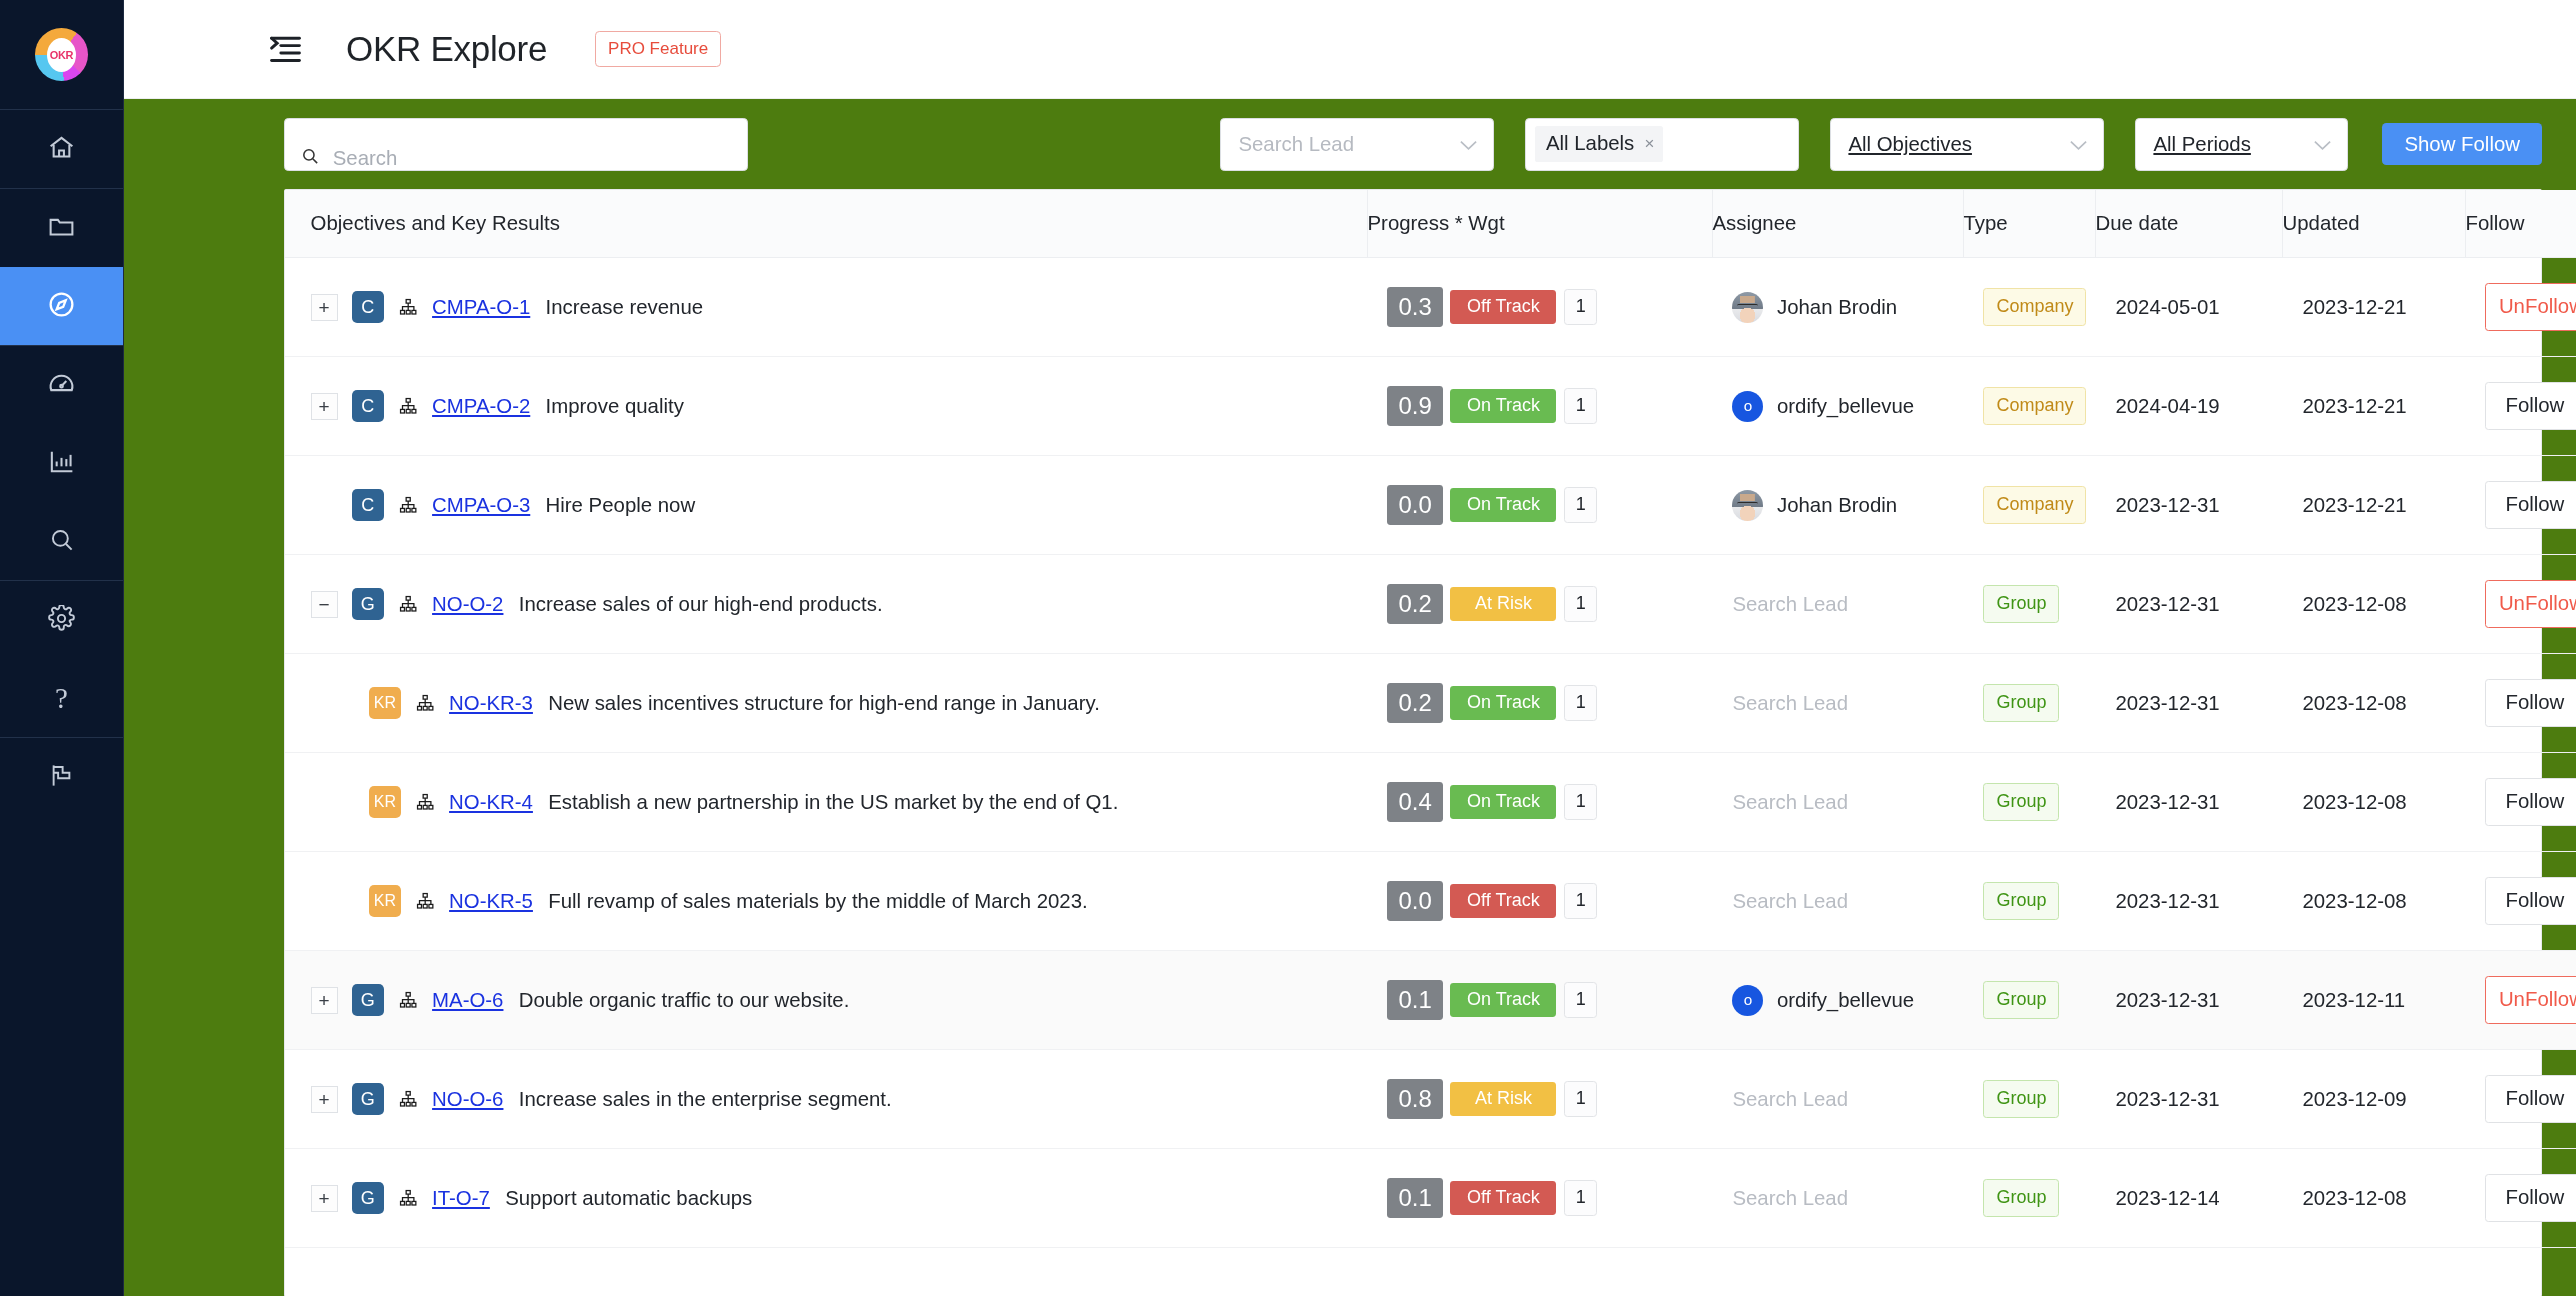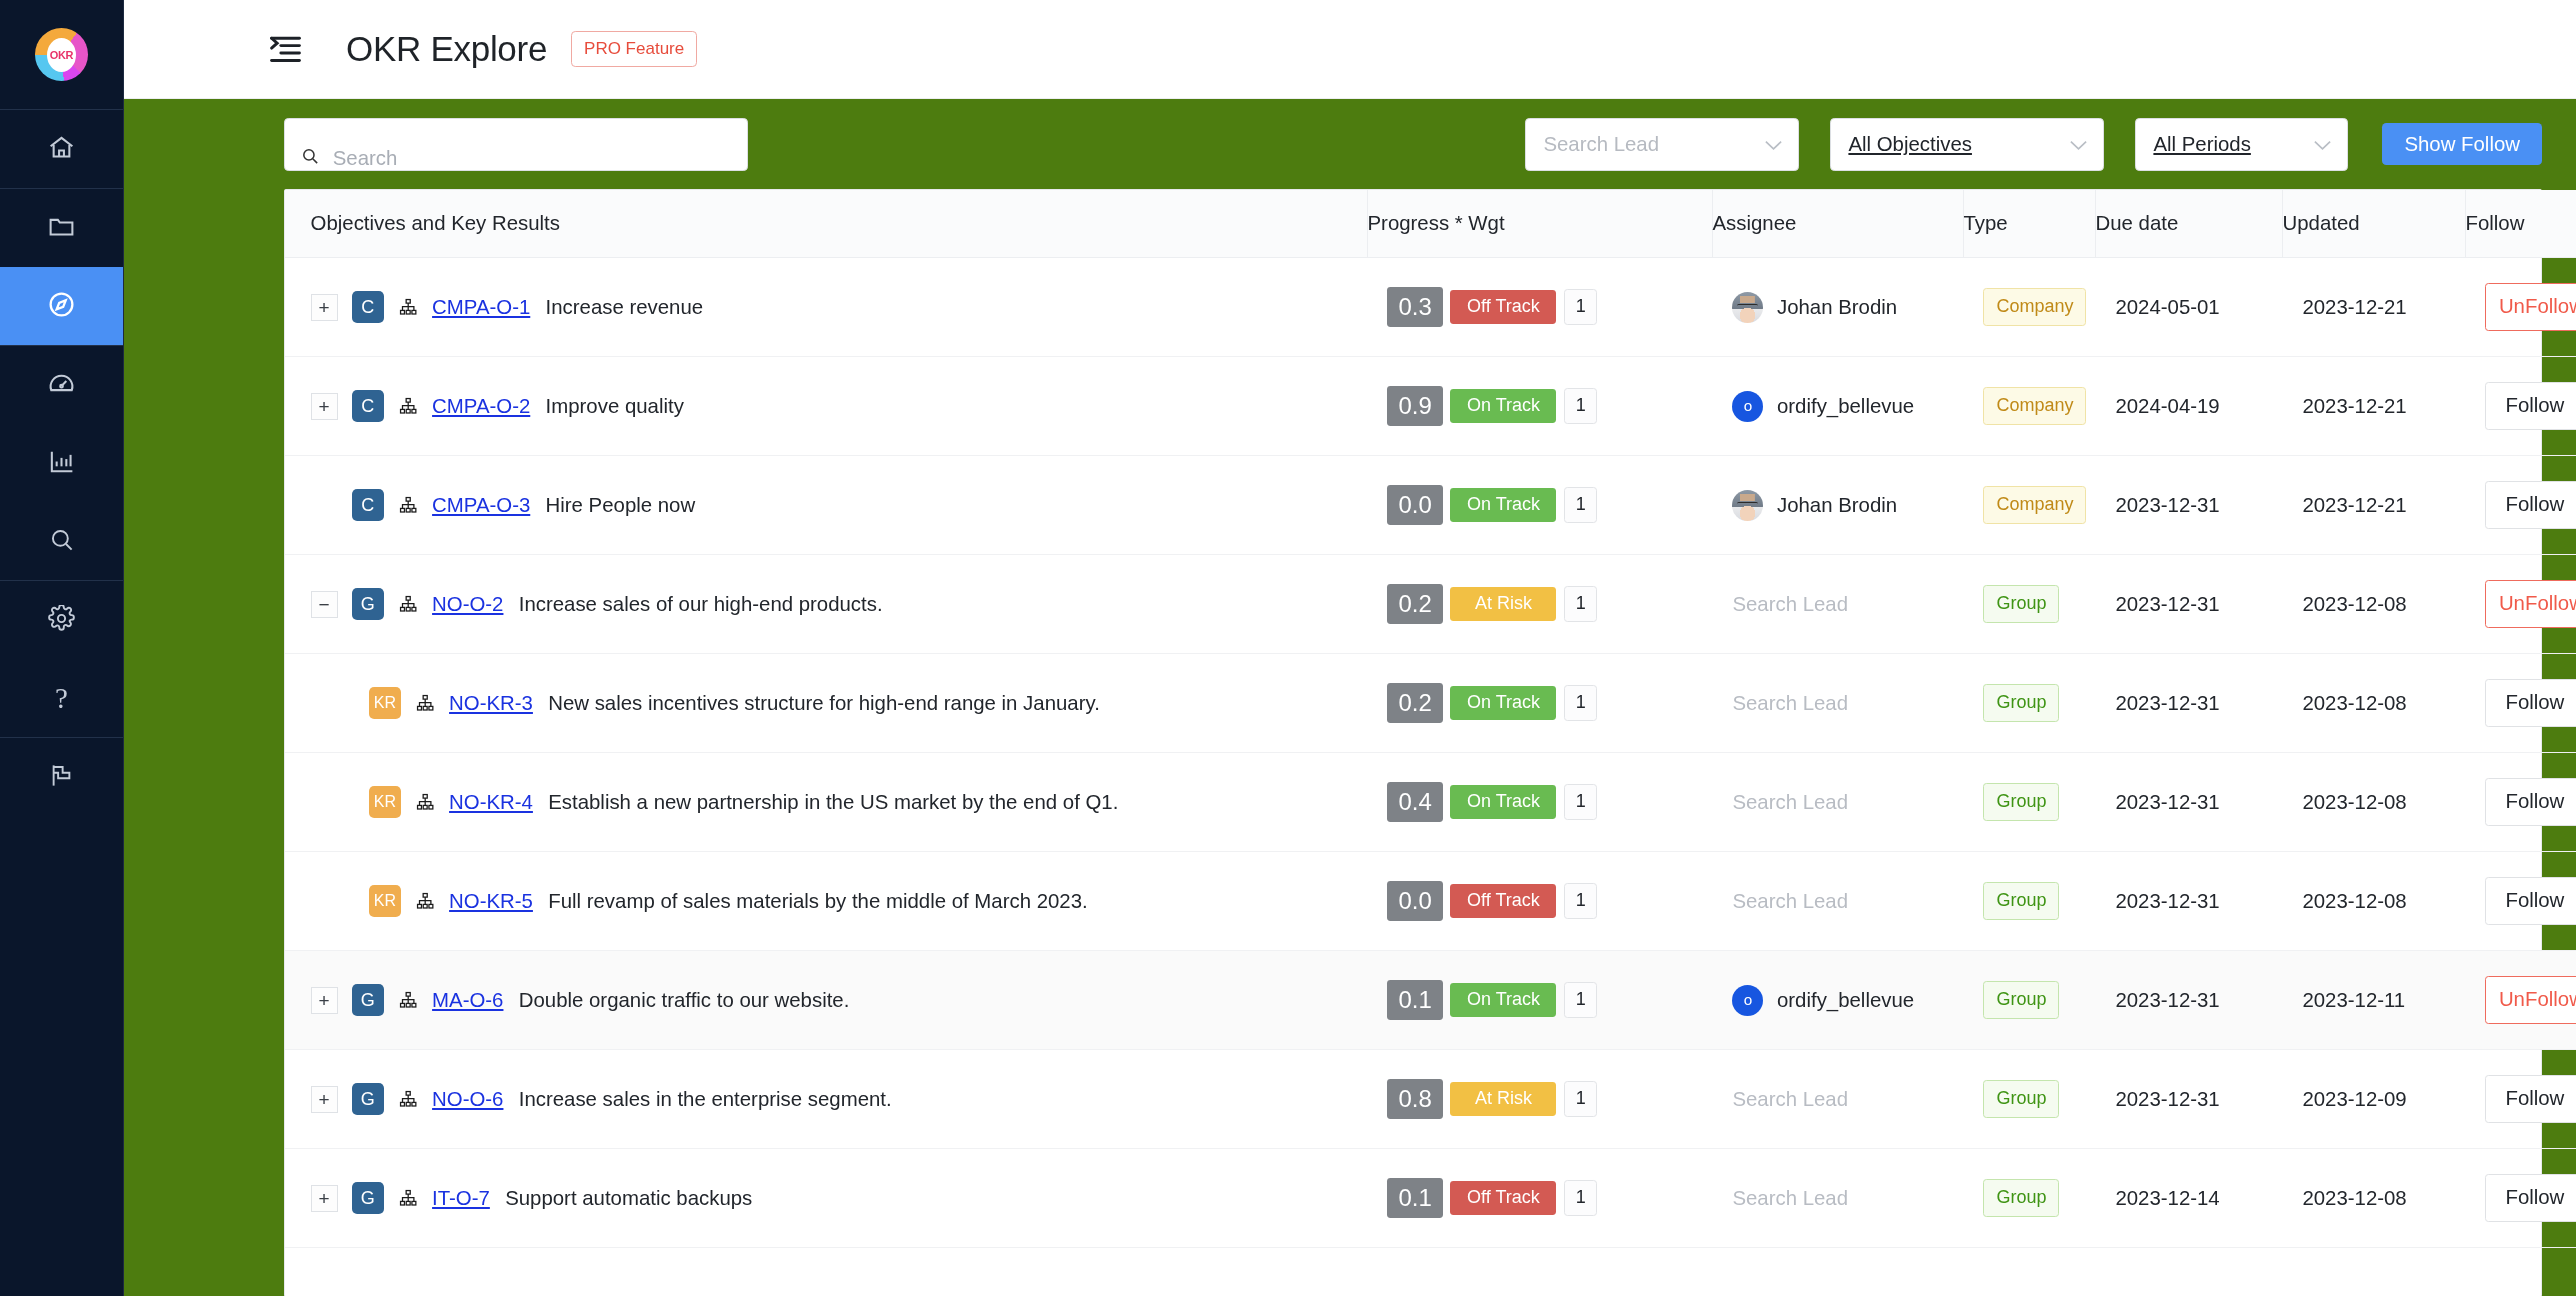--- a/index.html
+++ b/index.html
@@ -49,21 +49,21 @@
   .topbar {
     height: 99px; flex: 0 0 99px;
     display: flex; align-items: center; gap: 0;
     padding: 0 0 0 143px;
     border-bottom: 0.9px solid #eceef1;
     background: #fff;
   }
   .hamburger { width: 39px; height: 34px; display: flex; flex-direction: column; justify-content: center; cursor: pointer; margin-left: -0.9px; }
   .page-title { font-size: 35px; color: #1f2328; margin-left: 41px; font-weight: 400; letter-spacing: -0.3px; }
   .pro-badge {
-    margin-left: 24px; border: 0.9px solid #f0a9a2; border-radius: 4.3px;
+    margin-left: 48px; border: 0.9px solid #f0a9a2; border-radius: 4.3px;
     color: #e74c3c; font-size: 17px; padding: 6.8px 12px 7.7px; background: #fff; white-space: nowrap;
   }
 
   
   .filterbar {
     height: 90px; flex: 0 0 90px;
     display: flex; align-items: center; padding: 0 34px 0 160px; gap: 0;
   }
   .search-box {
     width: 464px; height: 53px; border: 0.9px solid #dcdfe3; border-radius: 4.3px;
@@ -341,20 +341,26 @@
 
       <div class="select lead">
         <span class="sel-ph">Search Lead</span>
         <span class="chev">
           <svg width="19" height="11" viewBox="0 0 22 13">
               <path d="M2 2l9 8.5L20 2"></path>
             </svg>
         </span>
       </div>
 
+      <div class="select labels">
+        <span class="tag">
+          <span class="tag-label">All Labels</span>
+          <span class="tag-x">×</span>
+        </span>
+      </div>
 
       <div class="select objectives">
         <span class="sel-text">All Objectives</span>
         <span class="chev">
           <svg width="19" height="11" viewBox="0 0 22 13">
               <path d="M2 2l9 8.5L20 2"></path>
             </svg>
         </span>
       </div>
 

